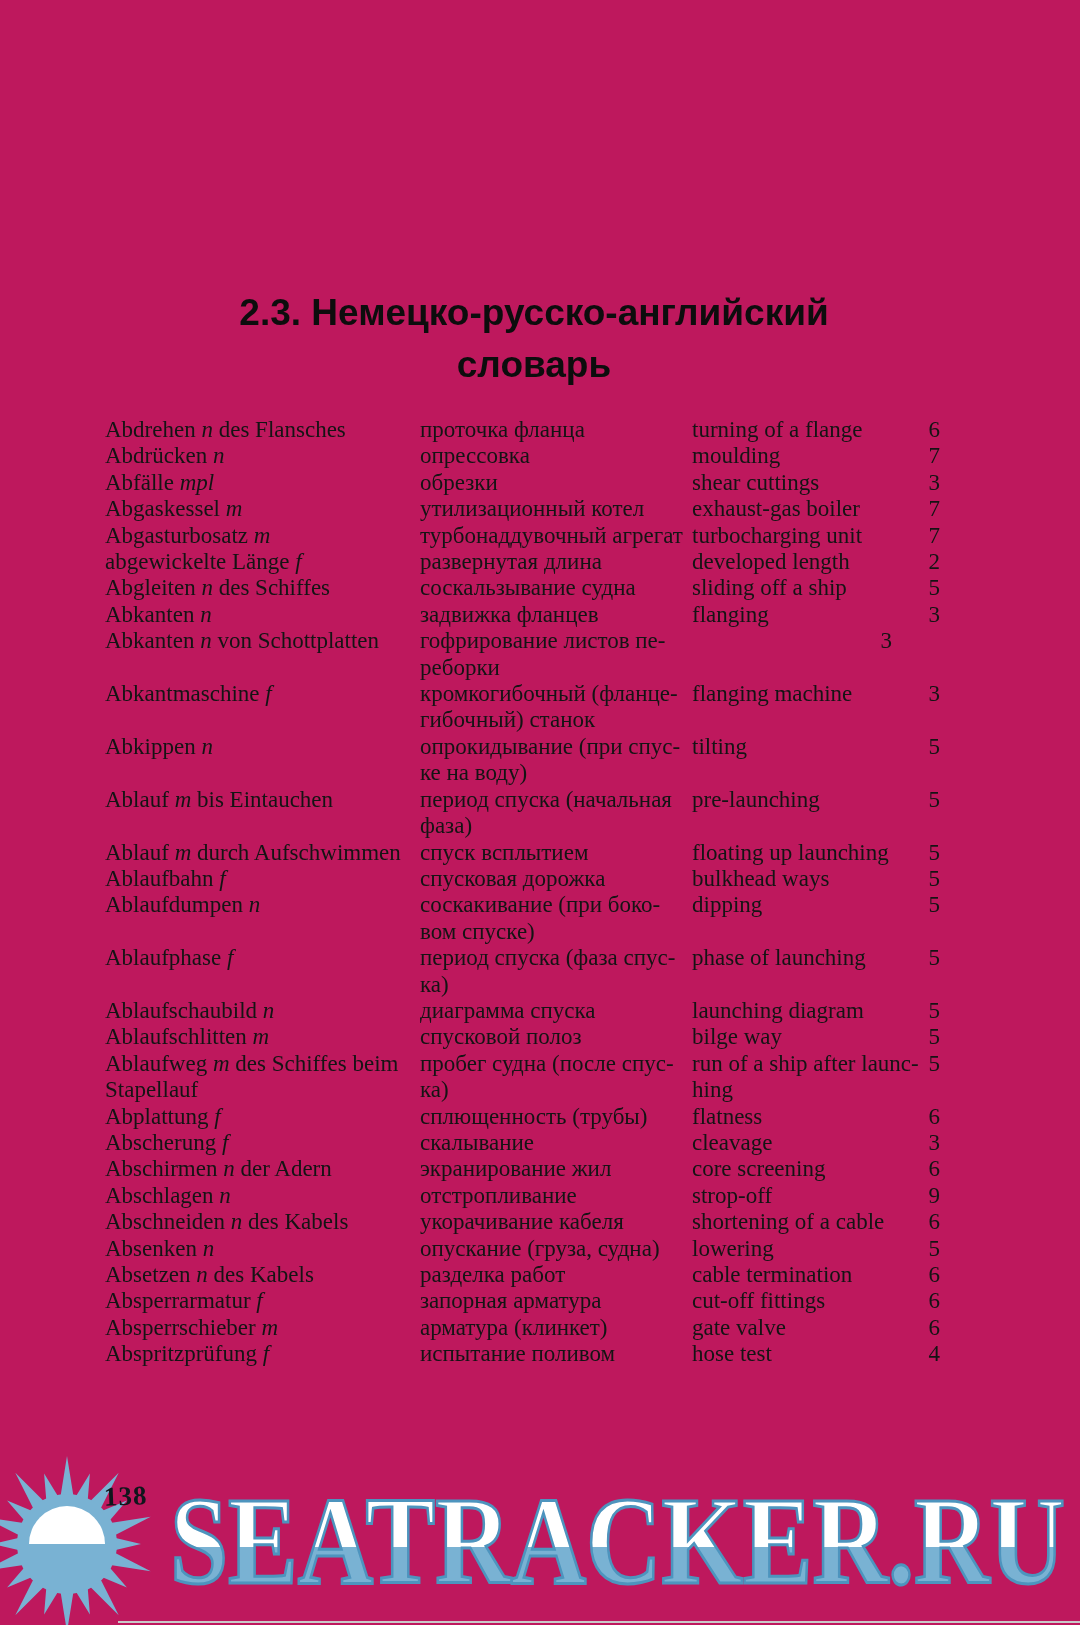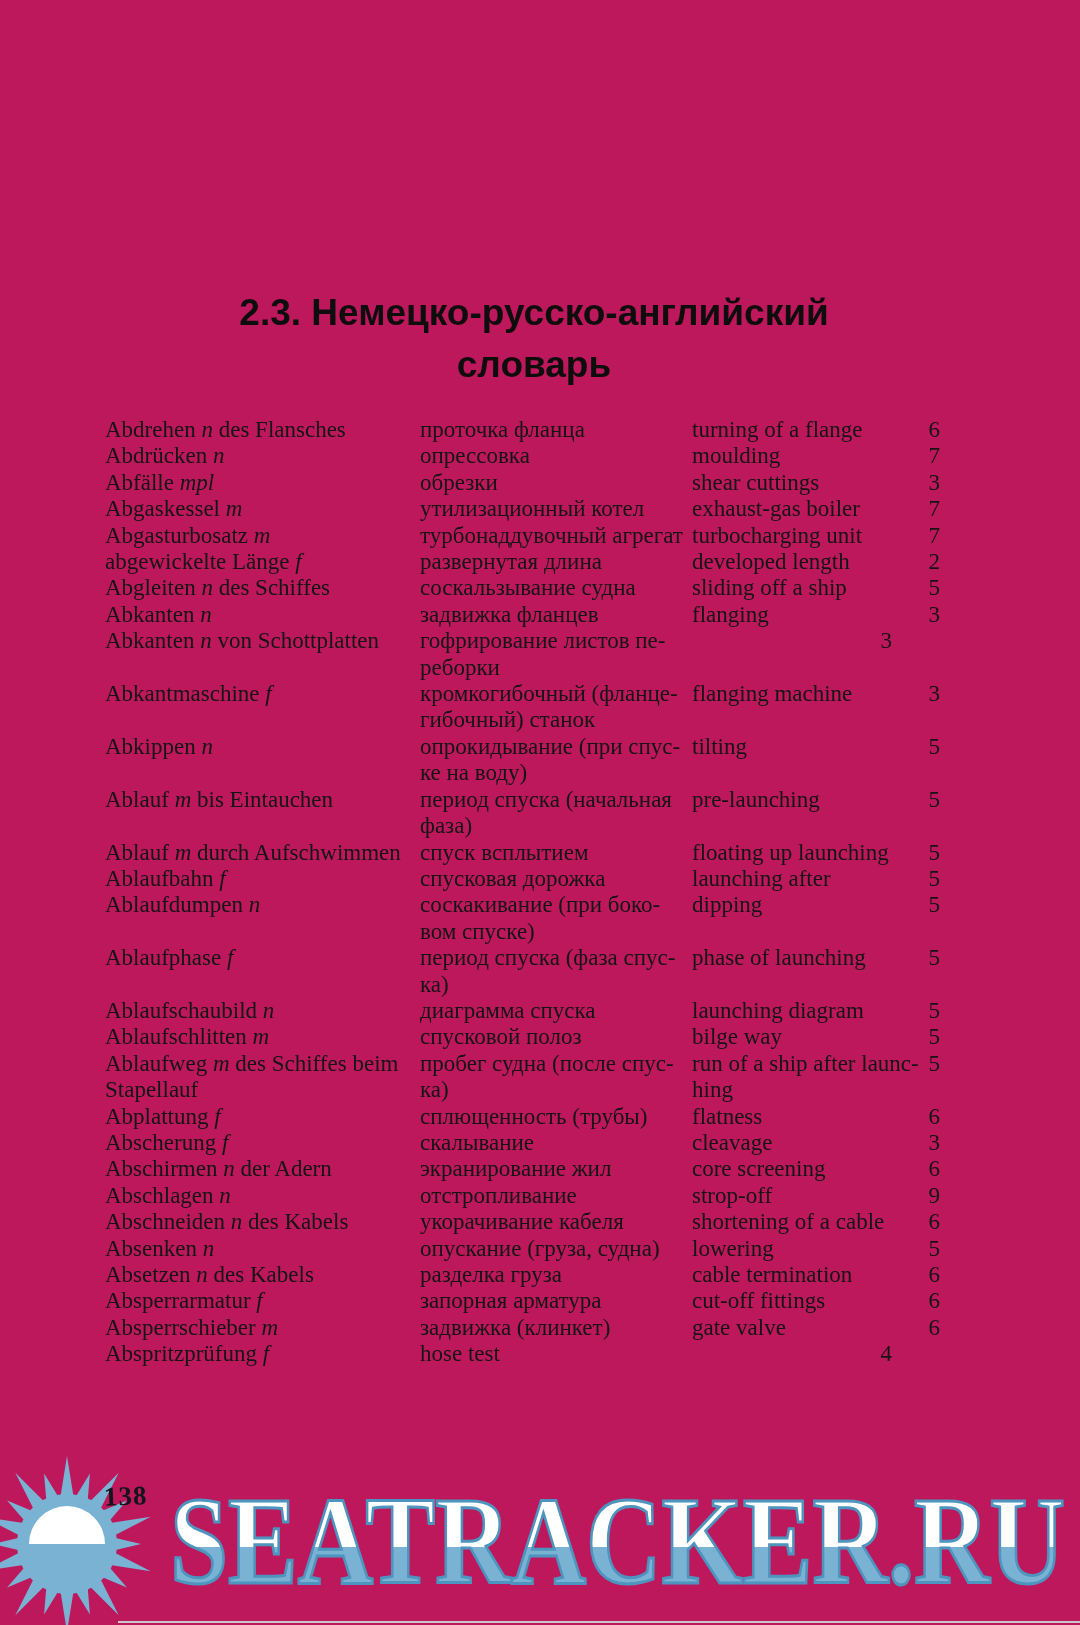--- a/index.html
+++ b/index.html
@@ -132,21 +132,21 @@
       </div>
       <div class="entry">
         <div class="cell col-de">Ablauf <i>m</i> durch Aufschwimmen</div>
         <div class="cell col-ru">спуск всплытием</div>
         <div class="cell col-en">floating up launching</div>
         <div class="cell col-num">5</div>
       </div>
       <div class="entry">
         <div class="cell col-de">Ablaufbahn <i>f</i></div>
         <div class="cell col-ru">спусковая дорожка</div>
-        <div class="cell col-en">launching after</div>
+        <div class="cell col-en">bulkhead ways</div>
         <div class="cell col-num">5</div>
       </div>
       <div class="entry">
         <div class="cell col-de">Ablaufdumpen <i>n</i></div>
         <div class="cell col-ru">соскакивание (при боко-
 вом спуске)</div>
         <div class="cell col-en">dipping</div>
         <div class="cell col-num">5</div>
       </div>
       <div class="entry">
@@ -208,38 +208,39 @@
         <div class="cell col-num">6</div>
       </div>
       <div class="entry">
         <div class="cell col-de">Absenken <i>n</i></div>
         <div class="cell col-ru">опускание (груза, судна)</div>
         <div class="cell col-en">lowering</div>
         <div class="cell col-num">5</div>
       </div>
       <div class="entry">
         <div class="cell col-de">Absetzen <i>n</i> des Kabels</div>
-        <div class="cell col-ru">разделка груза</div>
+        <div class="cell col-ru">разделка работ</div>
         <div class="cell col-en">cable termination</div>
         <div class="cell col-num">6</div>
       </div>
       <div class="entry">
         <div class="cell col-de">Absperrarmatur <i>f</i></div>
         <div class="cell col-ru">запорная арматура</div>
         <div class="cell col-en">cut-off fittings</div>
         <div class="cell col-num">6</div>
       </div>
       <div class="entry">
         <div class="cell col-de">Absperrschieber <i>m</i></div>
-        <div class="cell col-ru">задвижка (клинкет)</div>
+        <div class="cell col-ru">арматура (клинкет)</div>
         <div class="cell col-en">gate valve</div>
         <div class="cell col-num">6</div>
       </div>
       <div class="entry">
         <div class="cell col-de">Abspritzprüfung <i>f</i></div>
+        <div class="cell col-ru">испытание поливом</div>
         <div class="cell col-en">hose test</div>
         <div class="cell col-num">4</div>
       </div>
     </div>
 
   <div class="page-number">138</div>
 
   <svg class="wm" width="1080" height="1625" viewBox="0 0 1080 1625">
     <defs>
       <linearGradient id="wmgrad" gradientUnits="userSpaceOnUse" x1="0" y1="1498" x2="0" y2="1585">

